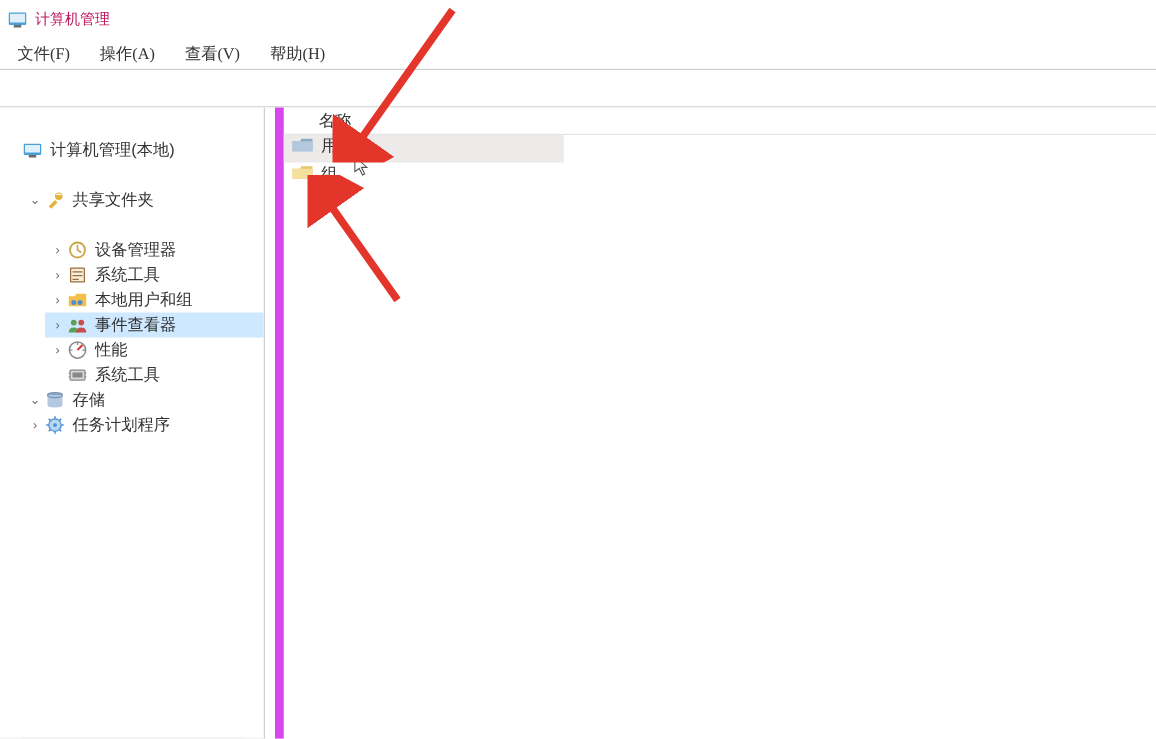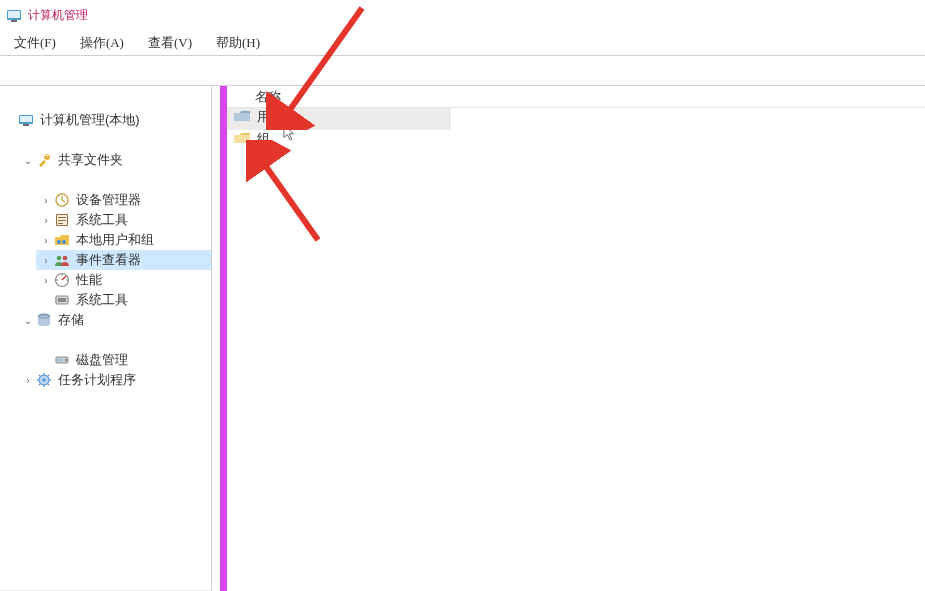--- a/index.html
+++ b/index.html
@@ -192,33 +192,20 @@
             <li>
               <div class="row">
                 <span class="exp">⌄</span>
                 <span class="ico"><svg viewBox="0 0 16 16" width="16" height="16">
                         <ellipse cx="8" cy="4" rx="6" ry="2" fill="#8aa7c7"></ellipse>
                         <path d="M2 4 L2 12 Q2 14 8 14 Q14 14 14 12 L14 4" fill="#b4c9e0"></path>
                         <ellipse cx="8" cy="4" rx="6" ry="2" fill="none" stroke="#7a95b5"></ellipse>
                       </svg></span>
                 <span class="lbl">存储</span>
               </div>
-              <ul class="children">
-                <li>
-                      <div class="row">
-                  <span class="exp blank">›</span>
-                  <span class="ico"><svg viewBox="0 0 16 16" width="16" height="16">
-                            <rect x="2" y="5" width="12" height="6" rx="1" fill="#cfcfcf" stroke="#888"></rect>
-                            <circle cx="12" cy="8" r="1" fill="#6b6b6b"></circle>
-                            <rect x="3" y="7" width="5" height="2" fill="#9bbfe0"></rect>
-                          </svg></span>
-                  <span class="lbl">磁盘管理</span>
-                </div>
-                    </li>
-              </ul>
             </li>
             <li>
               <div class="row">
                 <span class="exp">›</span>
                 <span class="ico"><svg viewBox="0 0 16 16" width="16" height="16">
                         <circle cx="8" cy="8" r="5" fill="#b9d7ee" stroke="#4a90d9"></circle>
                         <circle cx="8" cy="8" r="1.5" fill="#4a90d9"></circle>
                         <path d="M8 1 L8 3 M8 13 L8 15 M1 8 L3 8 M13 8 L15 8 M3 3 L4.5 4.5 M11.5 11.5 L13 13 M3 13 L4.5 11.5 M11.5 4.5 L13 3" stroke="#4a90d9" stroke-width="1.2"></path>
                       </svg></span>
                 <span class="lbl">任务计划程序</span>

